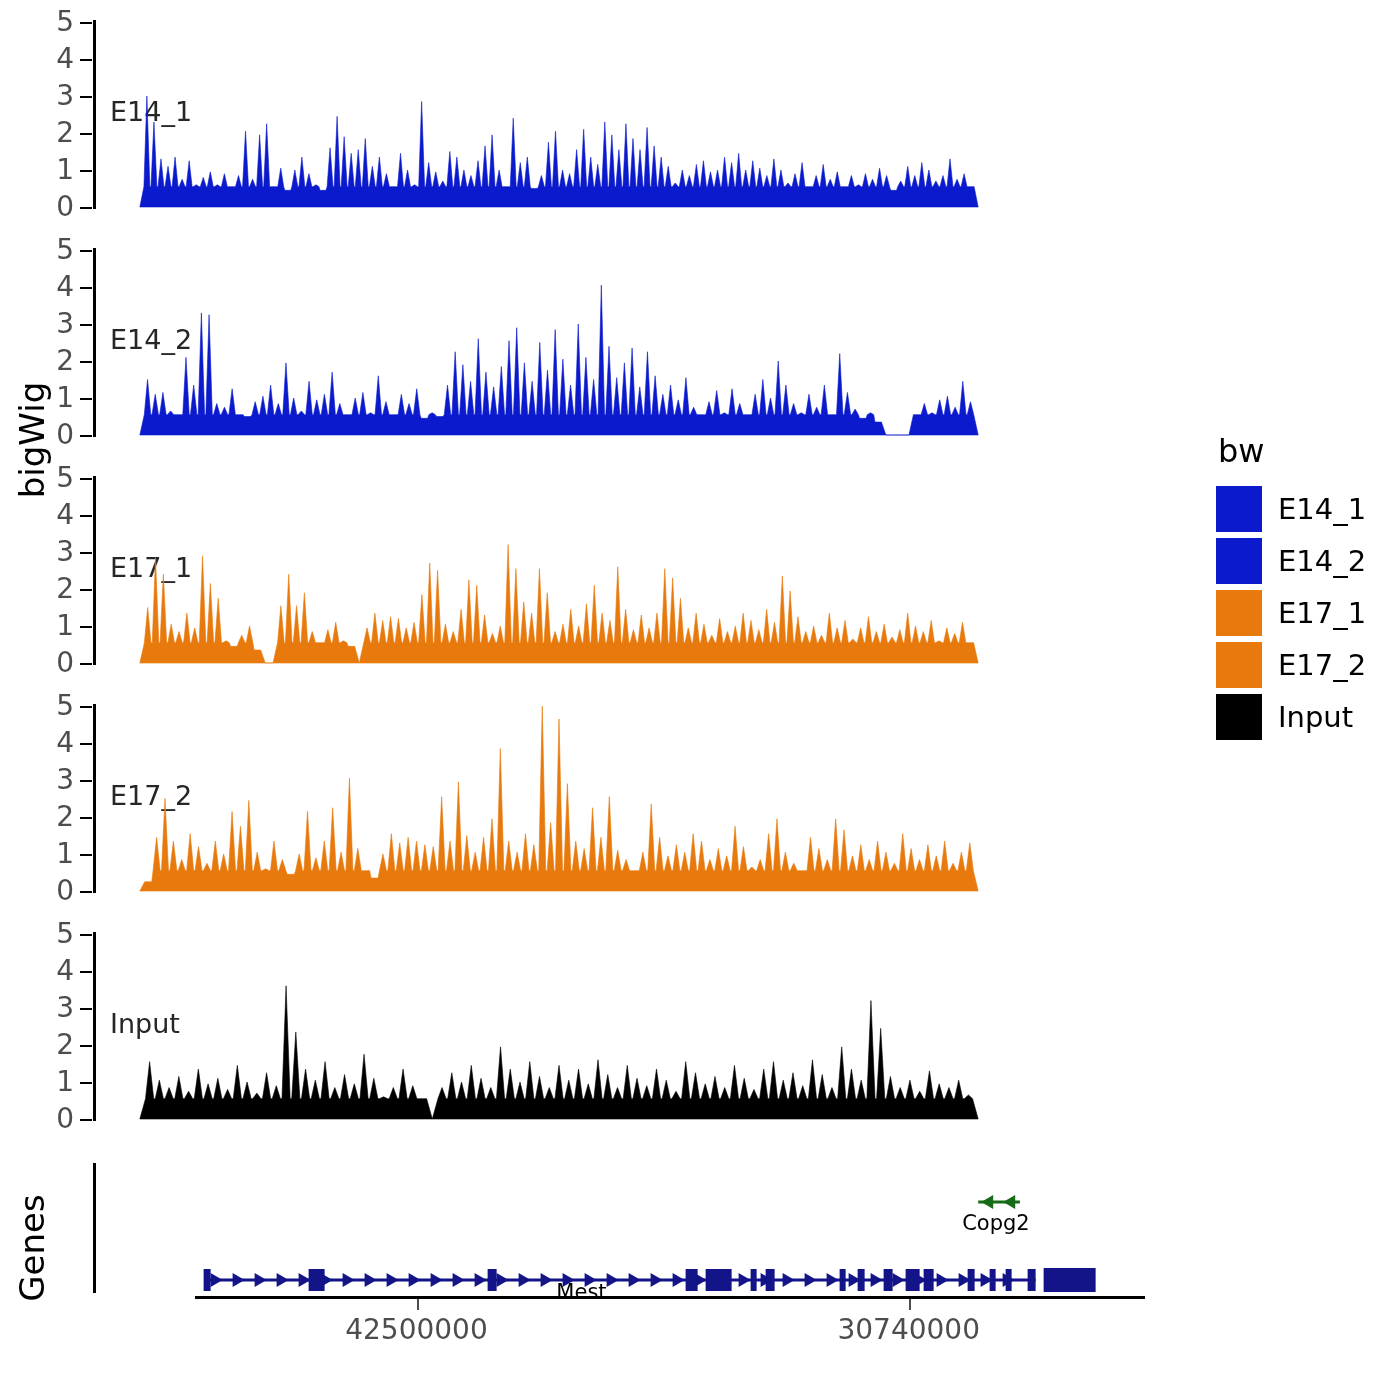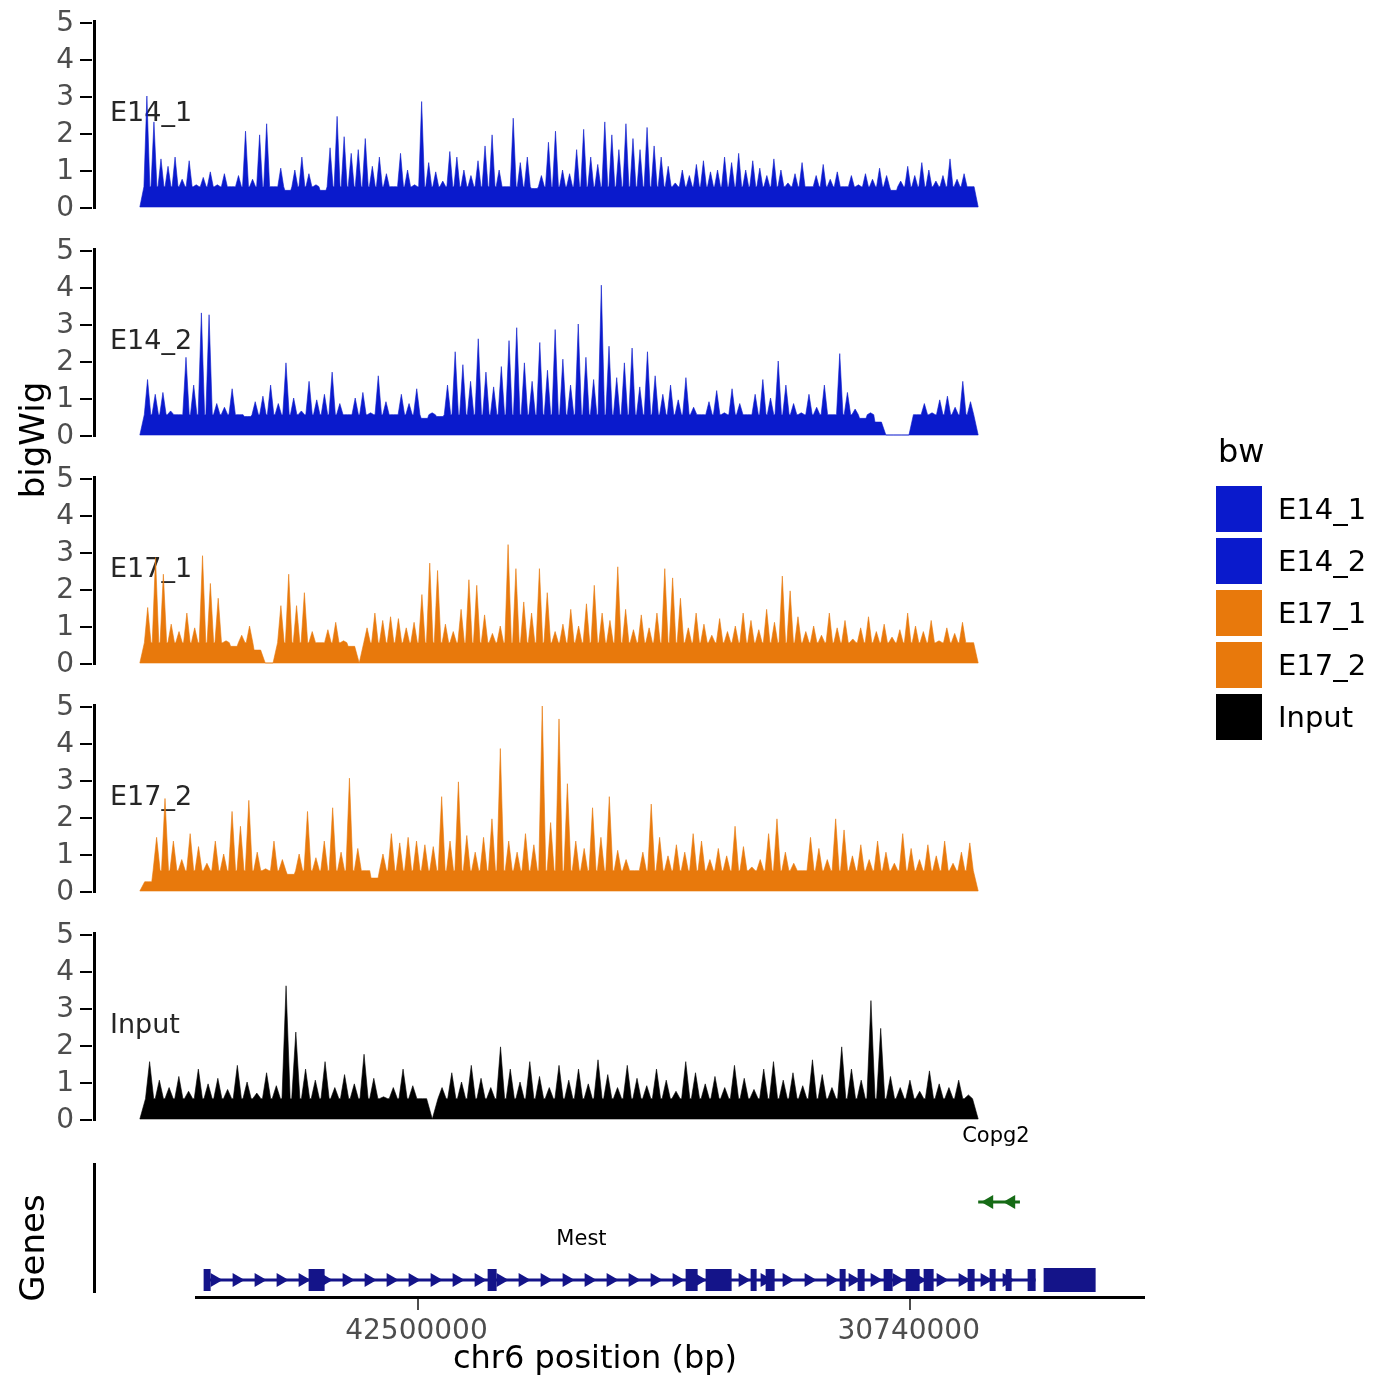--- a/index.html
+++ b/index.html
@@ -183,21 +183,20 @@
     white-space: nowrap;
   }
 </style>
 </head>
 <body>
 
 <div id="root">
 
   <div class="ylab-bigwig">bigWig</div>
   <div class="ylab-genes">Genes</div>
-  <div class="xlab">chr6 position (bp)</div>
 
   <div id="panels">
       <div class="panel" style="top: 10px; height: 209px;">
         <div class="panel-axis-line" style="top: 10px; height: 189px;"></div>
         <div class="tick" style="top: 12px;"></div>
         <div class="ticklab-wrap" style="top: 12px;">
           <div class="ticklab" style="top: -14px; position: absolute;">5</div>
         </div>
         <div class="tick" style="top: 49px;"></div>
         <div class="ticklab-wrap" style="top: 49px;">
@@ -451,15 +450,15 @@
           <div class="legend-swatch" style="background: rgb(232, 121, 12);"></div>
           <div class="legend-label">E17_2</div>
         </div>
         <div class="legend-row">
           <div class="legend-swatch" style="background: rgb(0, 0, 0);"></div>
           <div class="legend-label">Input</div>
         </div>
       </div>
   </div>
 
-<div class="gene-label" style="left: 581.46px; top: 1226px;">Mest</div>
-    <div class="gene-label" style="left: 995.928px; top: 1123px;">Copg2</div>
+<div class="gene-label" style="left: 581.46px; top: 1280px;">Mest</div>
+    <div class="gene-label" style="left: 995.928px; top: 1211px;">Copg2</div>
   </div>
 
 </body></html>

